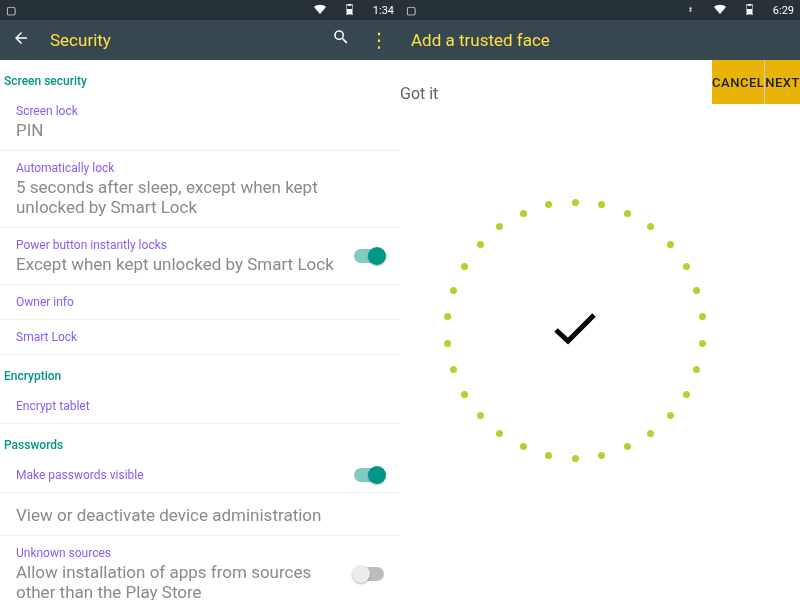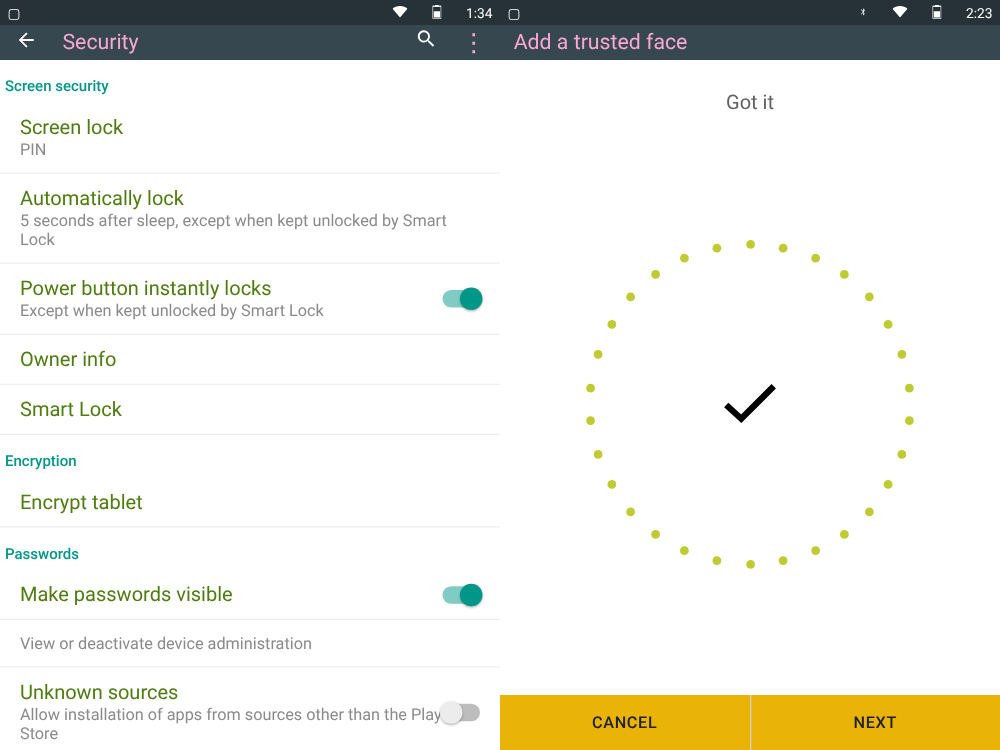--- a/index.html
+++ b/index.html
@@ -7,44 +7,44 @@
   .screens { display: flex; width: 800px; height: 600px; }
   .screen { width: 400px; height: 600px; display: flex; flex-direction: column; background: #fff; }
 
   
   .statusbar { height: 20px; background: #263238; color: #fff; display: flex; align-items: center; justify-content: space-between; font-size: 11px; padding: 0 6px; }
   .statusbar .sb-left { display: flex; gap: 4px; }
   .statusbar .sb-right { display: flex; gap: 20px; align-items: center; }
   .sb-icon { display:inline-block; line-height:1; }
 
   
-  .appbar { height: 28px; background: #37474f; color: #f9a8d4; display: flex; align-items: center; padding: 0 10px; }
+  .appbar { height: 40px; background: #37474f; color: #fde047; display: flex; align-items: center; padding: 0 10px; }
   .appbar .title { font-size: 17px; margin-left: 18px; flex: 1; }
   .appbar .ab-icon { width: 22px; text-align: center; font-size: 18px; cursor: pointer; }
   .appbar .ab-icon.menu { font-size: 20px; }
   .appbar .ab-right { display:flex; gap:16px; }
 
   
   .list { flex: 1; overflow: hidden; background: #fff; }
   .section-header { color: #009688; font-size: 12px; font-weight: 500; padding: 14px 4px 6px; }
   .row { padding: 10px 16px; border-bottom: 1px solid #eeeeee; display: flex; align-items: center; cursor: pointer; }
   .row .txt { flex: 1; }
-  .row .primary { font-size: 16px; color: #4d7c0f; }
-  .row .secondary { font-size: 13px; color: #8a8a8a; margin-top: 2px; }
+  .row .primary { font-size: 12px; color: #8b5cf6; }
+  .row .secondary { font-size: 17px; color: #8a8a8a; margin-top: 2px; }
 
   
   .switch { position: relative; width: 30px; height: 14px; border-radius: 7px; }
   .switch::after { content: ""; position: absolute; width: 18px; height: 18px; border-radius: 50%; top: -2px; box-shadow: 0 1px 2px rgba(0,0,0,.3); }
   .switch.on { background: #80cbc4; }
   .switch.on::after { background: #009688; right: -2px; }
   .switch.off { background: #bdbdbd; }
   .switch.off::after { background: #ececec; left: -2px; }
 
   
-  .face-body { flex: 1; position: relative; display:flex; flex-direction:column; }
+  .face-body { flex: 1; position: relative; display:flex; flex-direction:row; }
   .gotit { text-align: center; font-size: 16px; color: #616161; margin-top: 24px; }
   .circle-area { flex: 1; display:flex; align-items:center; justify-content:center; }
   .dot-circle { position: relative; width: 260px; height: 260px; }
   .dot { position: absolute; width: 7px; height: 7px; background: #c0ca33; border-radius: 50%; }
   .check { position:absolute; top:50%; left:50%; transform:translate(-50%,-50%); }
   .bottom-bar { display:flex; height:44px; background:#eab308; }
   .bottom-btn { flex:1; display:flex; align-items:center; justify-content:center; font-size:13px; font-weight:500; color:#212121; letter-spacing:0.5px; cursor:pointer; }
   .bottom-btn + .bottom-btn { border-left:1px solid #cfcfcf; }
 </style>
 </head>
@@ -166,21 +166,21 @@
               <path fill="#fff" d="M6 10 L0 3 C3 0 9 0 12 3 Z"></path>
             </svg>
         </span>
         <span class="sb-icon">
           <svg width="7" height="11" viewBox="0 0 7 11">
               <rect x="0" y="1" width="7" height="10" fill="none" stroke="#fff" stroke-width="1"></rect>
               <rect x="2" y="0" width="3" height="1.5" fill="#fff"></rect>
               <rect x="1" y="5" width="5" height="5" fill="#fff"></rect>
             </svg>
         </span>
-        <span>2:23</span>
+        <span>6:29</span>
       </div>
     </div>
 
     <div class="appbar">
       <span class="title" style="margin-left:1px">Add a trusted face</span>
     </div>
 
     <div class="face-body">
       <div class="gotit">Got it</div>
       <div class="circle-area">

